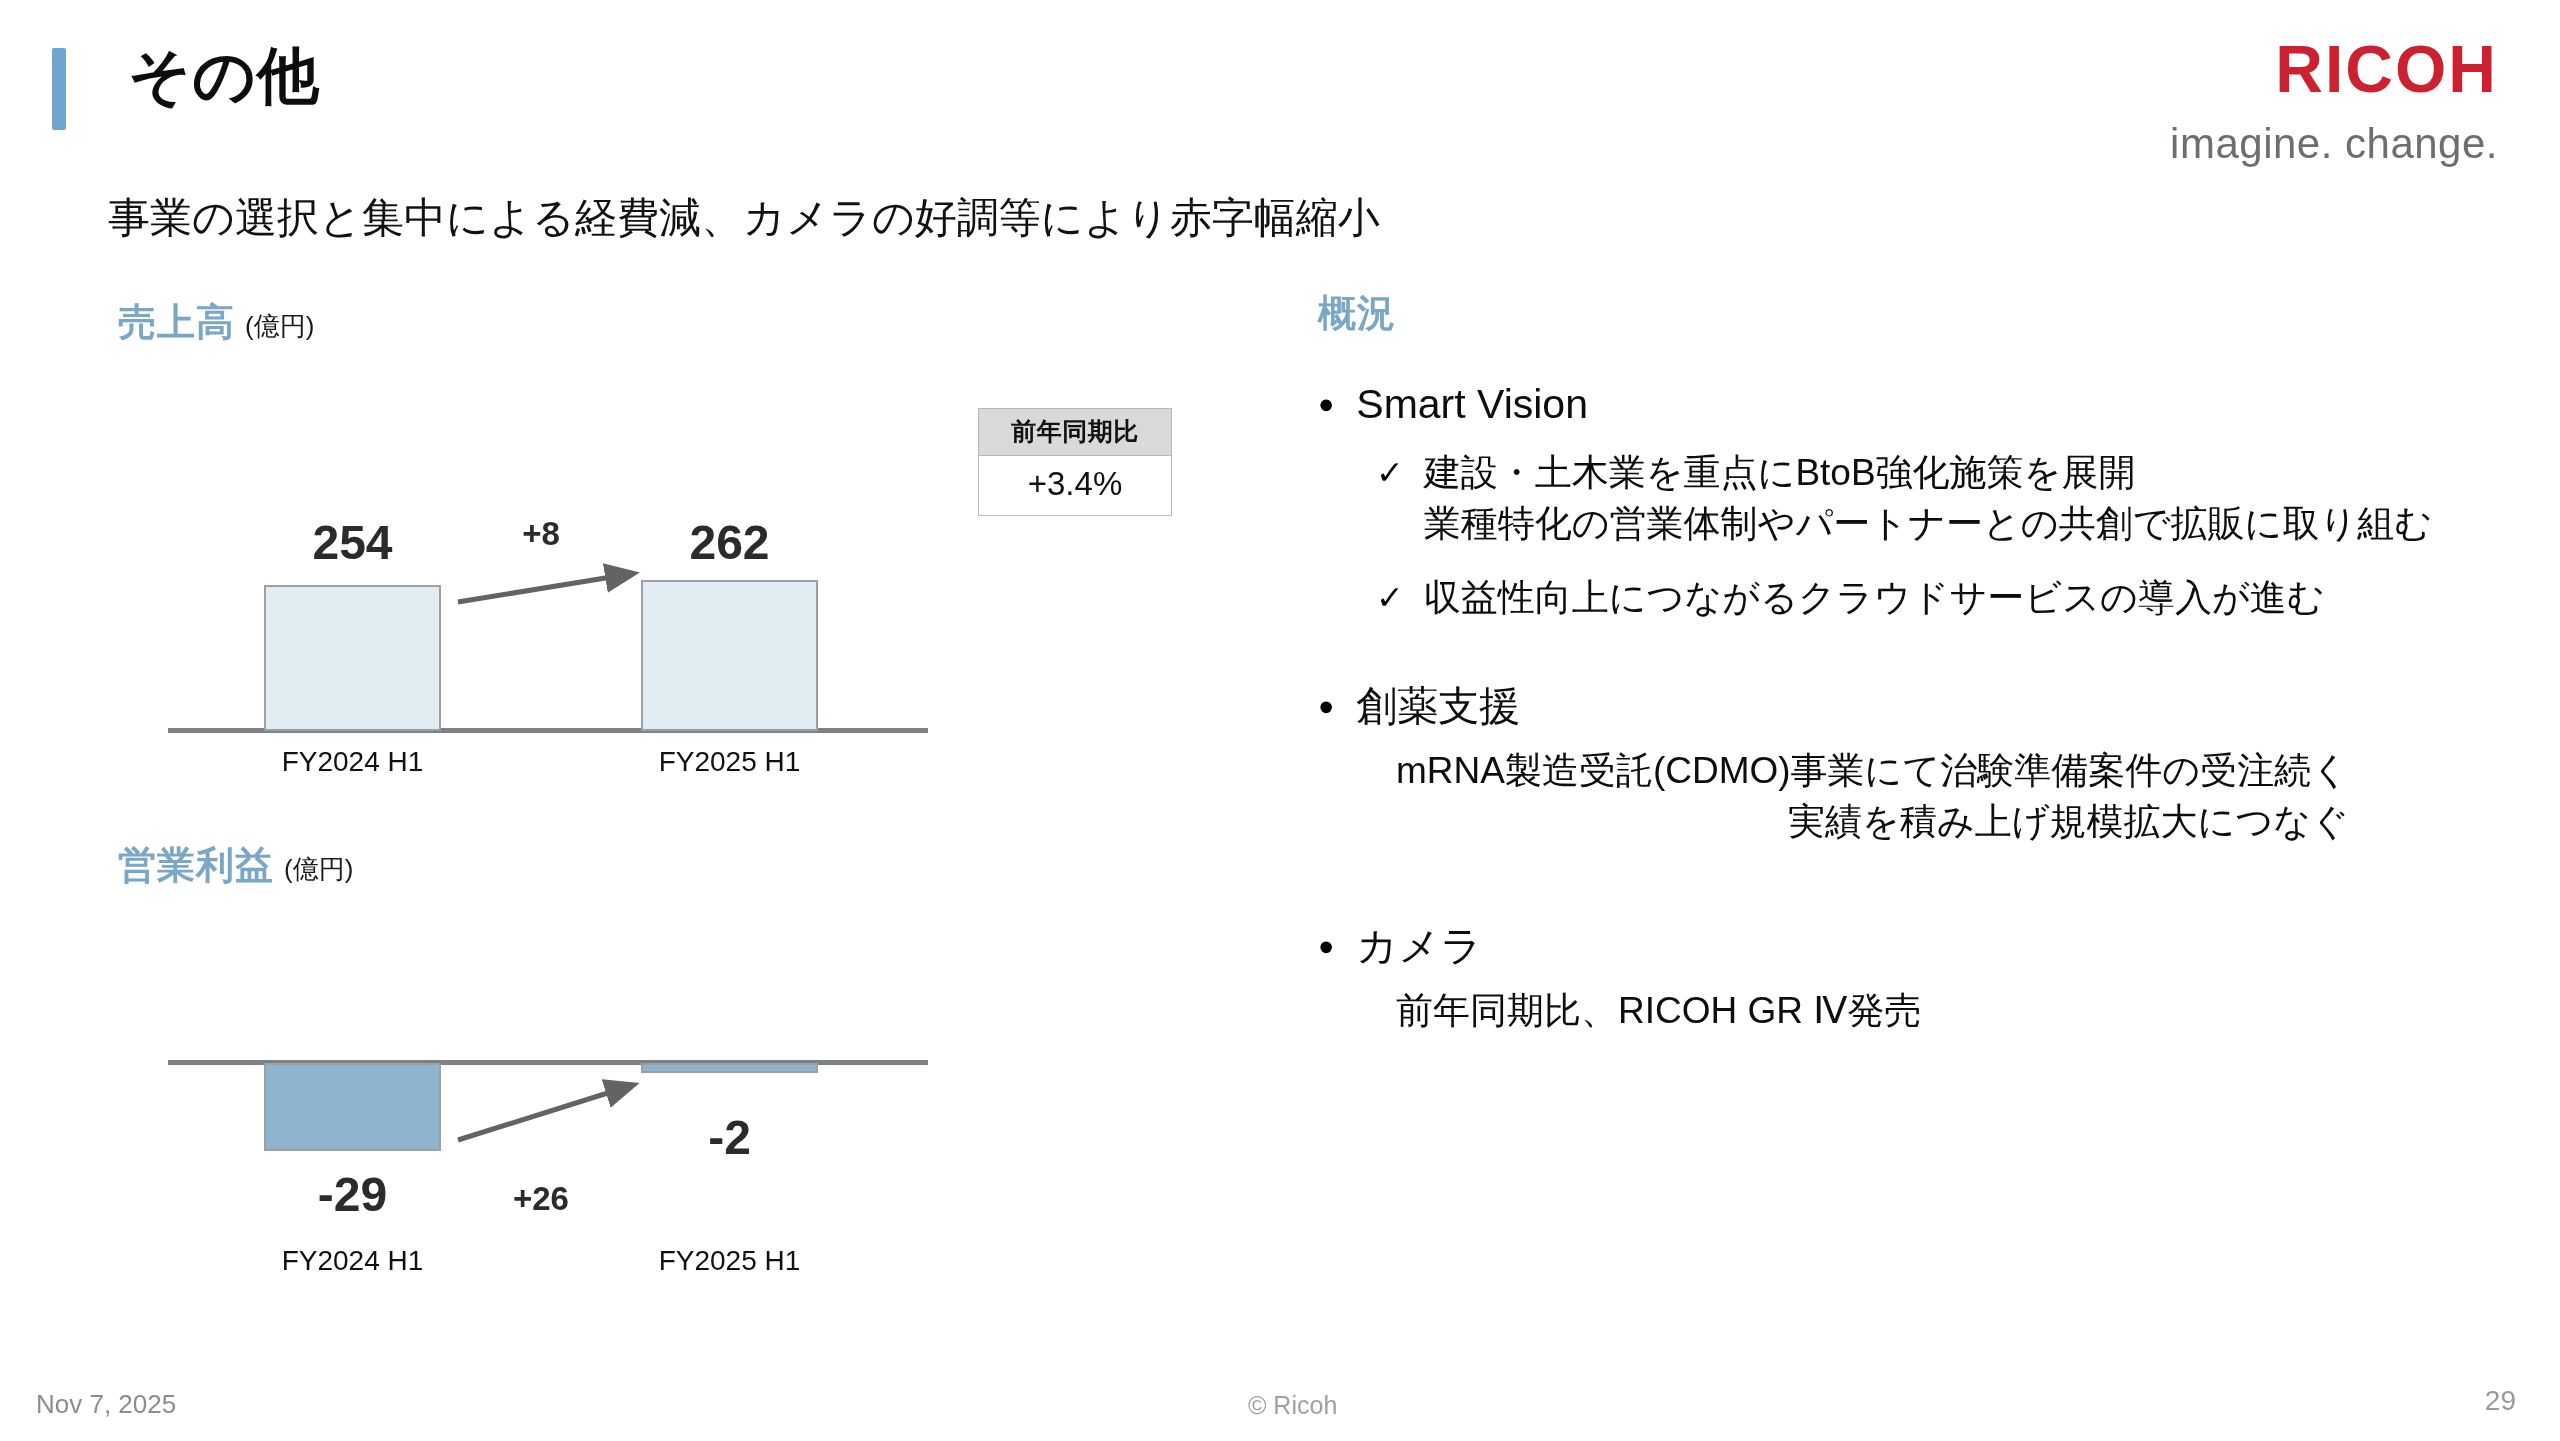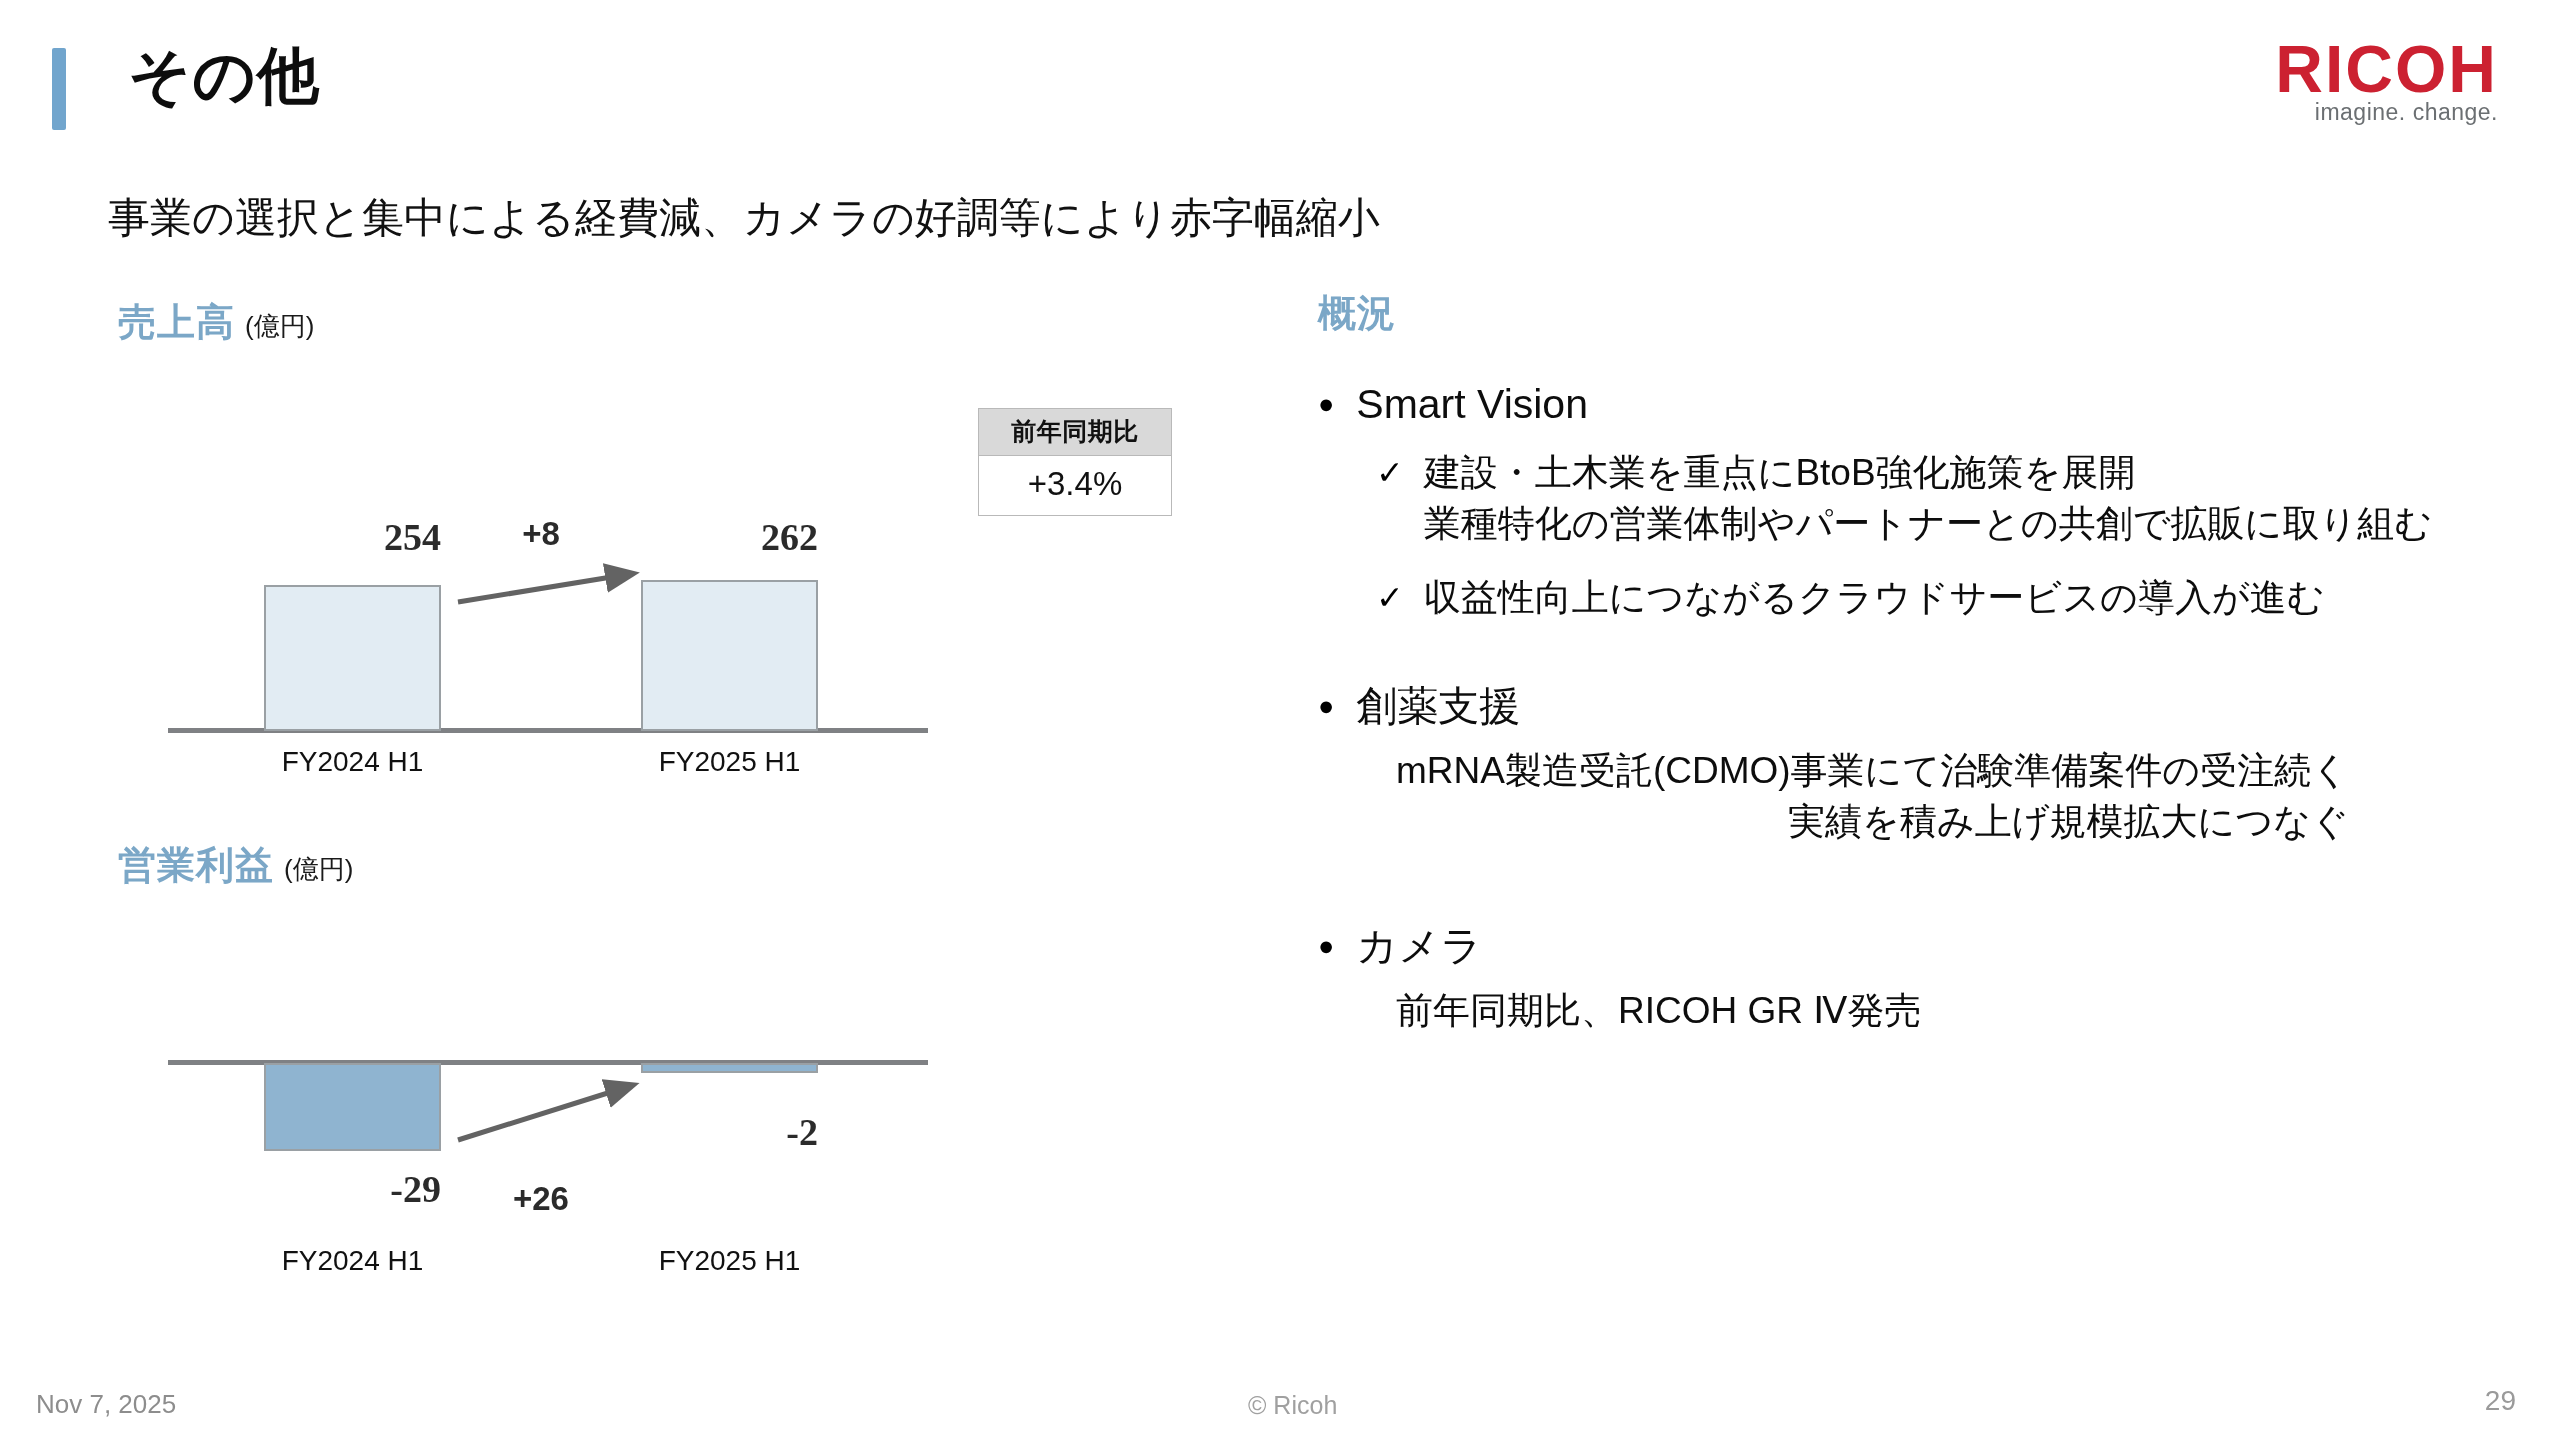--- a/index.html
+++ b/index.html
@@ -28,22 +28,22 @@
   }
 
   
   .logo{ position:absolute; right:62px; top:38px; text-align:right; }
   .logo-word{
     font-size:66px; font-weight:700; color:#cc2131;
     letter-spacing:2px; line-height:0.95;
     font-family:"Liberation Sans","DejaVu Sans",sans-serif;
   }
   .logo-tag{
-    font-size:23px; color:#6b6f72; letter-spacing:0.5px;
-    margin-top:0; line-height:1;
+    font-size:42px; color:#6b6f72; letter-spacing:0.5px;
+    margin-top:22px; line-height:1;
   }
 
   
   .left-col{ position:absolute; left:0; top:0; width:1290px; height:1441px;padding-left:25px; }
 
   .sec-head{ position:absolute; white-space:nowrap; }
   .sec-head .jp{
     font-size:38px; font-weight:700; color:#7ba7c7; letter-spacing:1px;
   }
   .sec-head .unit{
@@ -58,22 +58,22 @@
   }
 
   .bar{
     position:absolute;
     border:2px solid #9aa0a4;
   }
   .bar.light{ background:#e2ecf3; border-color:#9aa0a4; }
   .bar.solid{ background:#8fb4d0; border-color:#9aa0a4; }
 
   .bar-value{
-    position:absolute; font-size:38px; font-weight:700; color:#2b2b2b;
-    text-align:right; white-space:nowrap;font-family:Liberation Serif, serif;
+    position:absolute; font-size:48px; font-weight:700; color:#2b2b2b;
+    text-align:center; white-space:nowrap;
   }
   .cat-label{
     position:absolute; font-size:28px; font-weight:400; color:#111;
     text-align:center; white-space:nowrap;
   }
   .delta{
     position:absolute; font-size:33px; font-weight:700; color:#2b2b2b;
     text-align:center; white-space:nowrap;
   }
   .arrow{ position:absolute; }

